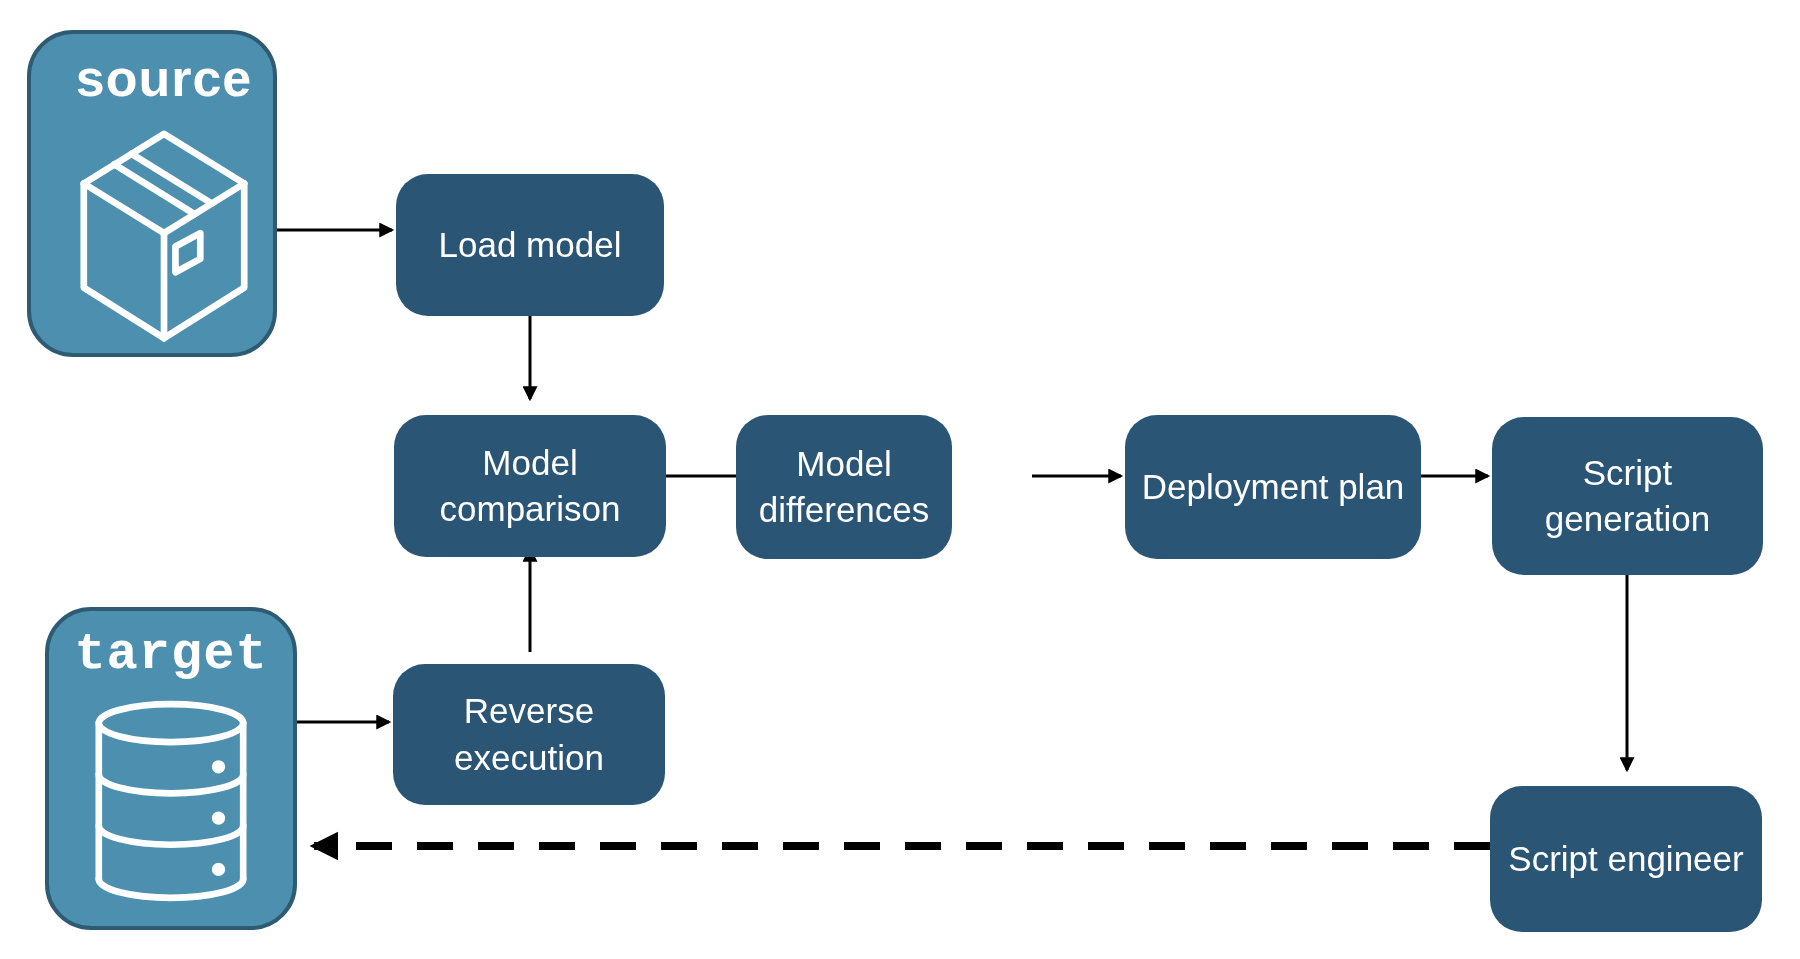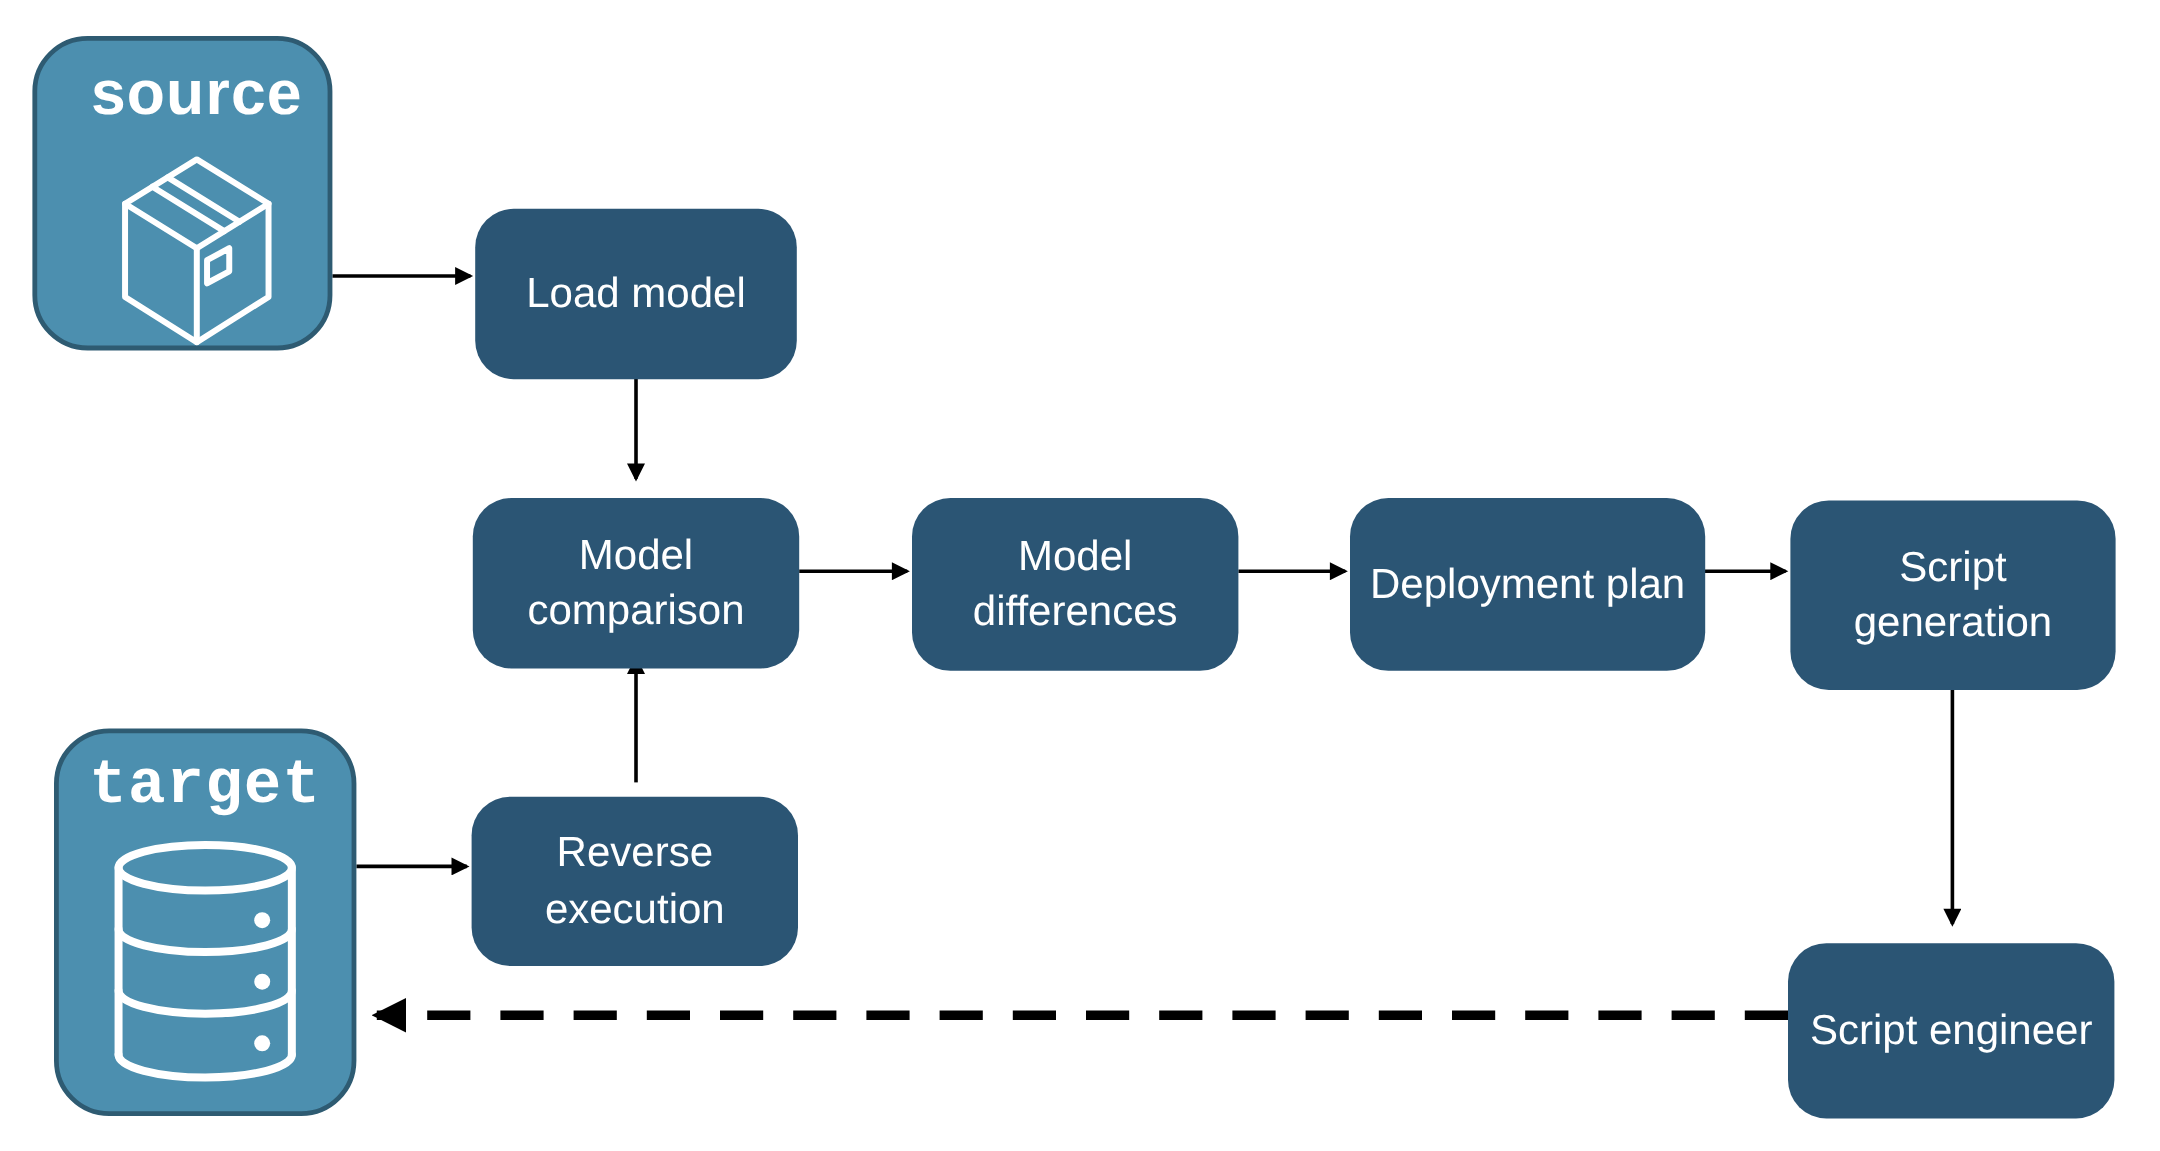--- a/index.html
+++ b/index.html
@@ -85,21 +85,21 @@
     <line class="edge-solid" x1="530" y1="304" x2="530" y2="399" marker-end="url(#ah)"></line>
     <line class="edge-solid" x1="666" y1="476" x2="756" y2="476" marker-end="url(#ah)"></line>
     <line class="edge-solid" x1="1032" y1="476" x2="1121" y2="476" marker-end="url(#ah)"></line>
     <line class="edge-solid" x1="1397" y1="476" x2="1488" y2="476" marker-end="url(#ah)"></line>
     <line class="edge-solid" x1="1627" y1="548" x2="1627" y2="770" marker-end="url(#ah)"></line>
     <line class="edge-solid" x1="297" y1="722" x2="389" y2="722" marker-end="url(#ah)"></line>
     <line class="edge-solid" x1="530" y1="652" x2="530" y2="549" marker-end="url(#ah)"></line>
     <line class="edge-dashed" x1="1490" y1="846" x2="314" y2="846" marker-end="url(#ahb)"></line>
   </svg>
 
-  <div class="endpoint" style="left:27px; top:30px; width:250px; height:262px;padding-left:24px;">
+  <div class="endpoint" style="left:27px; top:30px; width:250px; height:327px;padding-left:24px;">
     <div class="endpoint-label">source</div>
     <svg class="icon icon-package" width="172" height="212" viewBox="0 0 176 222" fill="none" stroke="#ffffff" stroke-width="7" stroke-linejoin="round" stroke-linecap="round">
       <polygon points="88,4 172,56 88,108 4,56"></polygon>
       <path d="M4,56 L4,165 L88,218 L88,108"></path>
       <path d="M172,56 L172,165 L88,218"></path>
       <path d="M54,25 L138,77"></path>
       <path d="M36,36 L120,88"></path>
       <polygon points="100,122 126,108 126,135 100,149"></polygon>
     </svg>
   </div>
@@ -120,21 +120,21 @@
   </div>
 
   <div class="node" style="left:396px; top:162px; width:268px; height:142px;">
     <span>Load model</span>
   </div>
 
   <div class="node" style="left:394px; top:403px; width:272px; height:142px;">
     <span>Model comparison</span>
   </div>
 
-  <div class="node" style="left:760px; top:403px; width:272px; height:144px;">
+  <div class="node" style="left:736px; top:403px; width:216px; height:144px;">
     <span>Model differences</span>
   </div>
 
   <div class="node" style="left:1125px; top:403px; width:296px; height:144px;">
     <span>Deployment plan</span>
   </div>
 
   <div class="node" style="left:1492px; top:405px; width:271px; height:158px;">
     <span>Script generation</span>
   </div>

